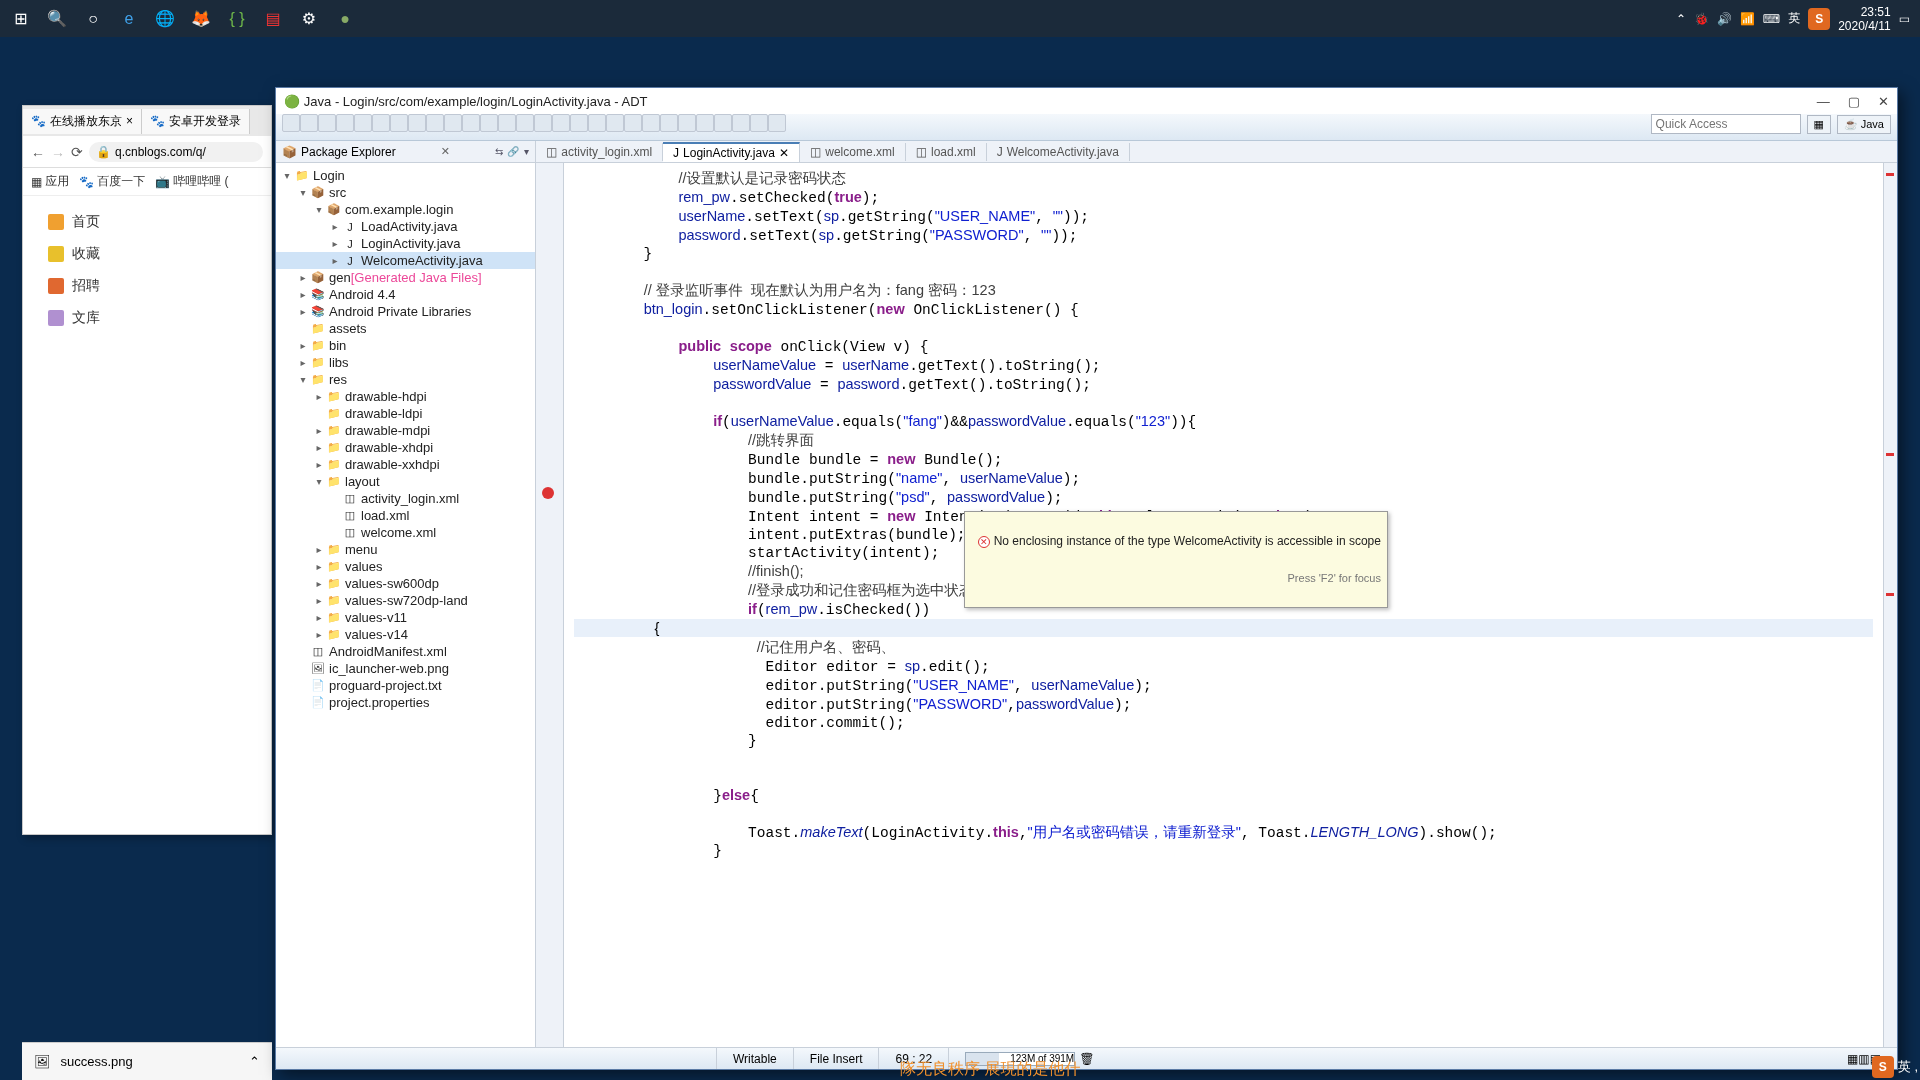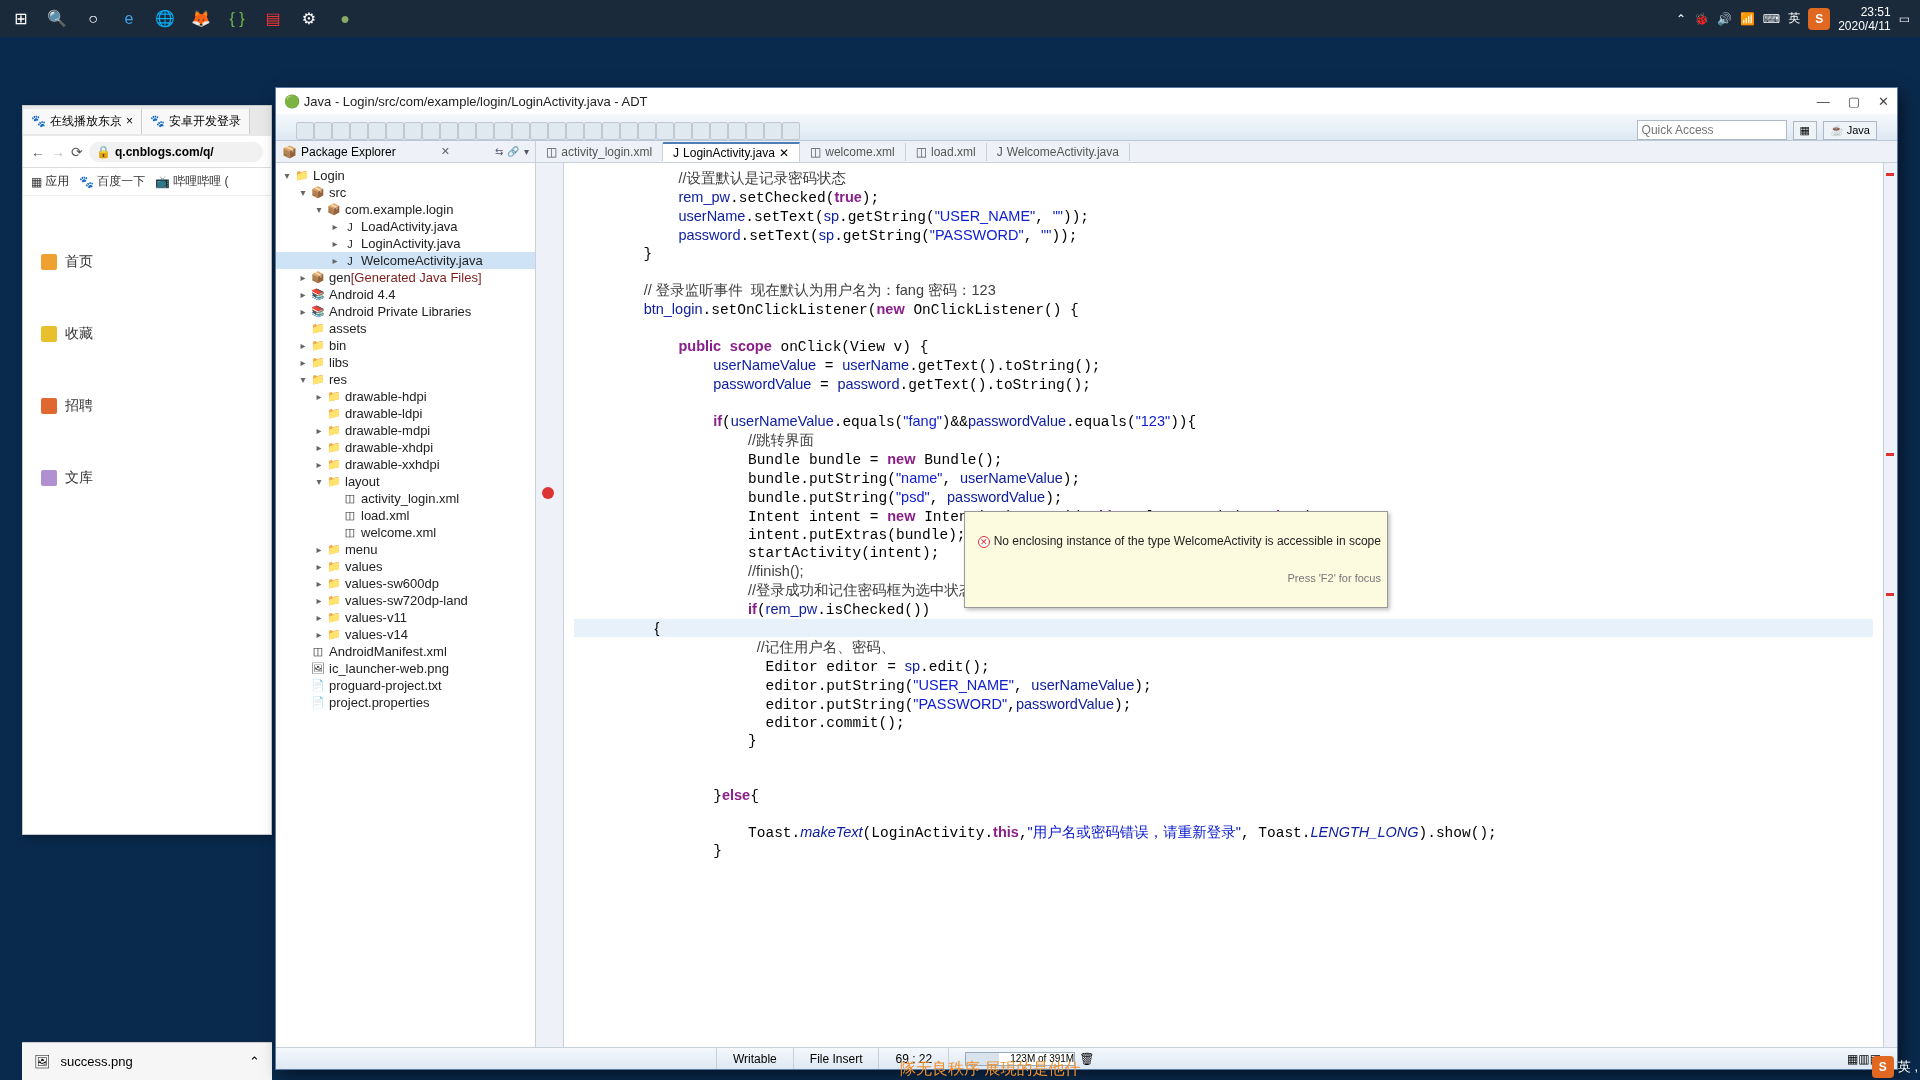--- a/index.html
+++ b/index.html
@@ -8,33 +8,33 @@
 .taskbar .tb-left { display:flex; gap:6px; align-items:center; padding-left:6px;}
 .taskbar .tb-icon { width:30px; height:30px; display:flex; align-items:center; justify-content:center; font-size:16px; }
 .taskbar .tb-right { margin-left:auto; display:flex; align-items:center; gap:8px; padding-right:10px;}
 .taskbar .clock { text-align:right; line-height:14px; font-size:12px;}
 .desktop { position:absolute; top:37px; left:0; right:0; bottom:0; }
 .browser-stub { position:absolute; left:22px; top:68px; width:250px; height:730px; background:#fff; border:1px solid #c8c8c8; box-shadow: 3px 3px 8px rgba(0,0,0,.3);}
 .browser-tabs { height:30px; background:#e8e8e8; display:flex; font-size:12px; align-items:center;}
 .browser-tab { padding:4px 8px; background:#f8f8f8; border-right:1px solid #ccc; display:flex; align-items:center; gap:4px; max-width:120px; overflow:hidden; white-space:nowrap;}
 .browser-url { height:32px; display:flex; align-items:center; gap:6px; padding:0 8px; border-bottom:1px solid #ddd; font-size:12px;}
 .nav-arrow { color:#555; font-size:14px;}
-.url-box { flex:1; background:#f1f1f1; border-radius:12px; padding:3px 8px; font-size:12px; overflow:hidden; white-space:nowrap;font-weight:bold;}
+.url-box { flex:1; background:#f1f1f1; border-radius:12px; padding:3px 8px; font-size:12px; overflow:hidden; white-space:nowrap;}
 .bookmarks-bar { height:28px; display:flex; align-items:center; gap:10px; padding:0 8px; font-size:12px; border-bottom:1px solid #eee;}
 .bm { display:flex; align-items:center; gap:3px; color:#333; }
 .sidebar-list { padding:10px 0;}
-.sidebar-list .sb-item { padding:7px 18px; font-size:14px; color:#333; display:flex; align-items:center; gap:8px;margin-top:40px;}
+.sidebar-list .sb-item { padding:7px 25px; font-size:14px; color:#333; display:flex; align-items:center; gap:8px;}
 .sidebar-list .sb-item .sq { width:16px; height:16px; border-radius:2px;}
 .sidebar-list .feedback { font-size:12px; color:#2a6496; padding:14px 18px;}
 
 .adt { position:absolute; left:275px; top:50px; right:22px; bottom:10px; background:#fff; border:1px solid #5a7aa5; display:flex; flex-direction:column; box-shadow: 5px 5px 15px rgba(0,0,0,.5); }
 .titlebar { height:26px; background:#fff; display:flex; align-items:center; padding:0 8px; font-size:13px; color:#222;}
 .titlebar .win-btns { margin-left:auto; display:flex; gap:18px; color:#444;}
 .menubar { height:22px; background:#fff; border-bottom:1px solid #d8d8d8; display:flex; align-items:center; padding:0 6px; font-size:13px; gap:14px;}
-.toolbar { height:27px; background:linear-gradient(#f4f8fc,#dde8f3); border-bottom:1px solid #b8c8d8; display:flex; align-items:flex-end; padding:0 20px; }
+.toolbar { height:27px; background:linear-gradient(#f4f8fc,#dde8f3); border-bottom:1px solid #b8c8d8; display:flex; align-items:flex-start; padding:0 6px; }
 .toolbar .tb-btn { width:18px; height:18px; background:#e0e8f0; border:1px solid #c0c8d4; border-radius:2px;}
 .toolbar .qa { margin-left:auto; display:flex; align-items:center; gap:6px;}
 .toolbar input { font-size:12px; padding:2px 4px; width:150px; border:1px solid #b0b8c4;}
 .perspective-btn { padding:2px 6px; font-size:11px; border:1px solid #b0b8c4; background:#eef3f8;}
 .adt-body { flex:1; display:flex; min-height:0;}
 .pkg-panel { width:260px; border-right:1px solid #c8d0da; display:flex; flex-direction:column;}
 .pkg-header { height:22px; background:#eef2f8; border-bottom:1px solid #c8d0da; font-size:12px; display:flex; align-items:center; padding:0 6px; gap:4px;}
 .pkg-header .close-x { margin-left:auto; font-size:11px; color:#666;}
 .pkg-icons { margin-left:auto; display:flex; gap:4px; font-size:10px; color:#556;}
 .tree { flex:1; overflow:auto; font-size:13px; padding:4px 0; color:#222;}
@@ -237,21 +237,21 @@
             </div>
 <div class="node selected" style="padding-left:52px">
               <span class="tw">▸</span>
               <span class="ic">J</span>
               <span>WelcomeActivity.java</span>
             </div>
 <div class="node" style="padding-left:20px">
               <span class="tw">▸</span>
               <span class="ic">📦</span>
               <span>gen</span> 
-              <span style="color:#7f1d1d">[Generated Java Files]</span>
+              <span style="color:#ec4899">[Generated Java Files]</span>
             </div>
 <div class="node" style="padding-left:20px">
               <span class="tw">▸</span>
               <span class="ic">📚</span>
               <span>Android 4.4</span>
             </div>
 <div class="node" style="padding-left:20px">
               <span class="tw">▸</span>
               <span class="ic">📚</span>
               <span>Android Private Libraries</span>

